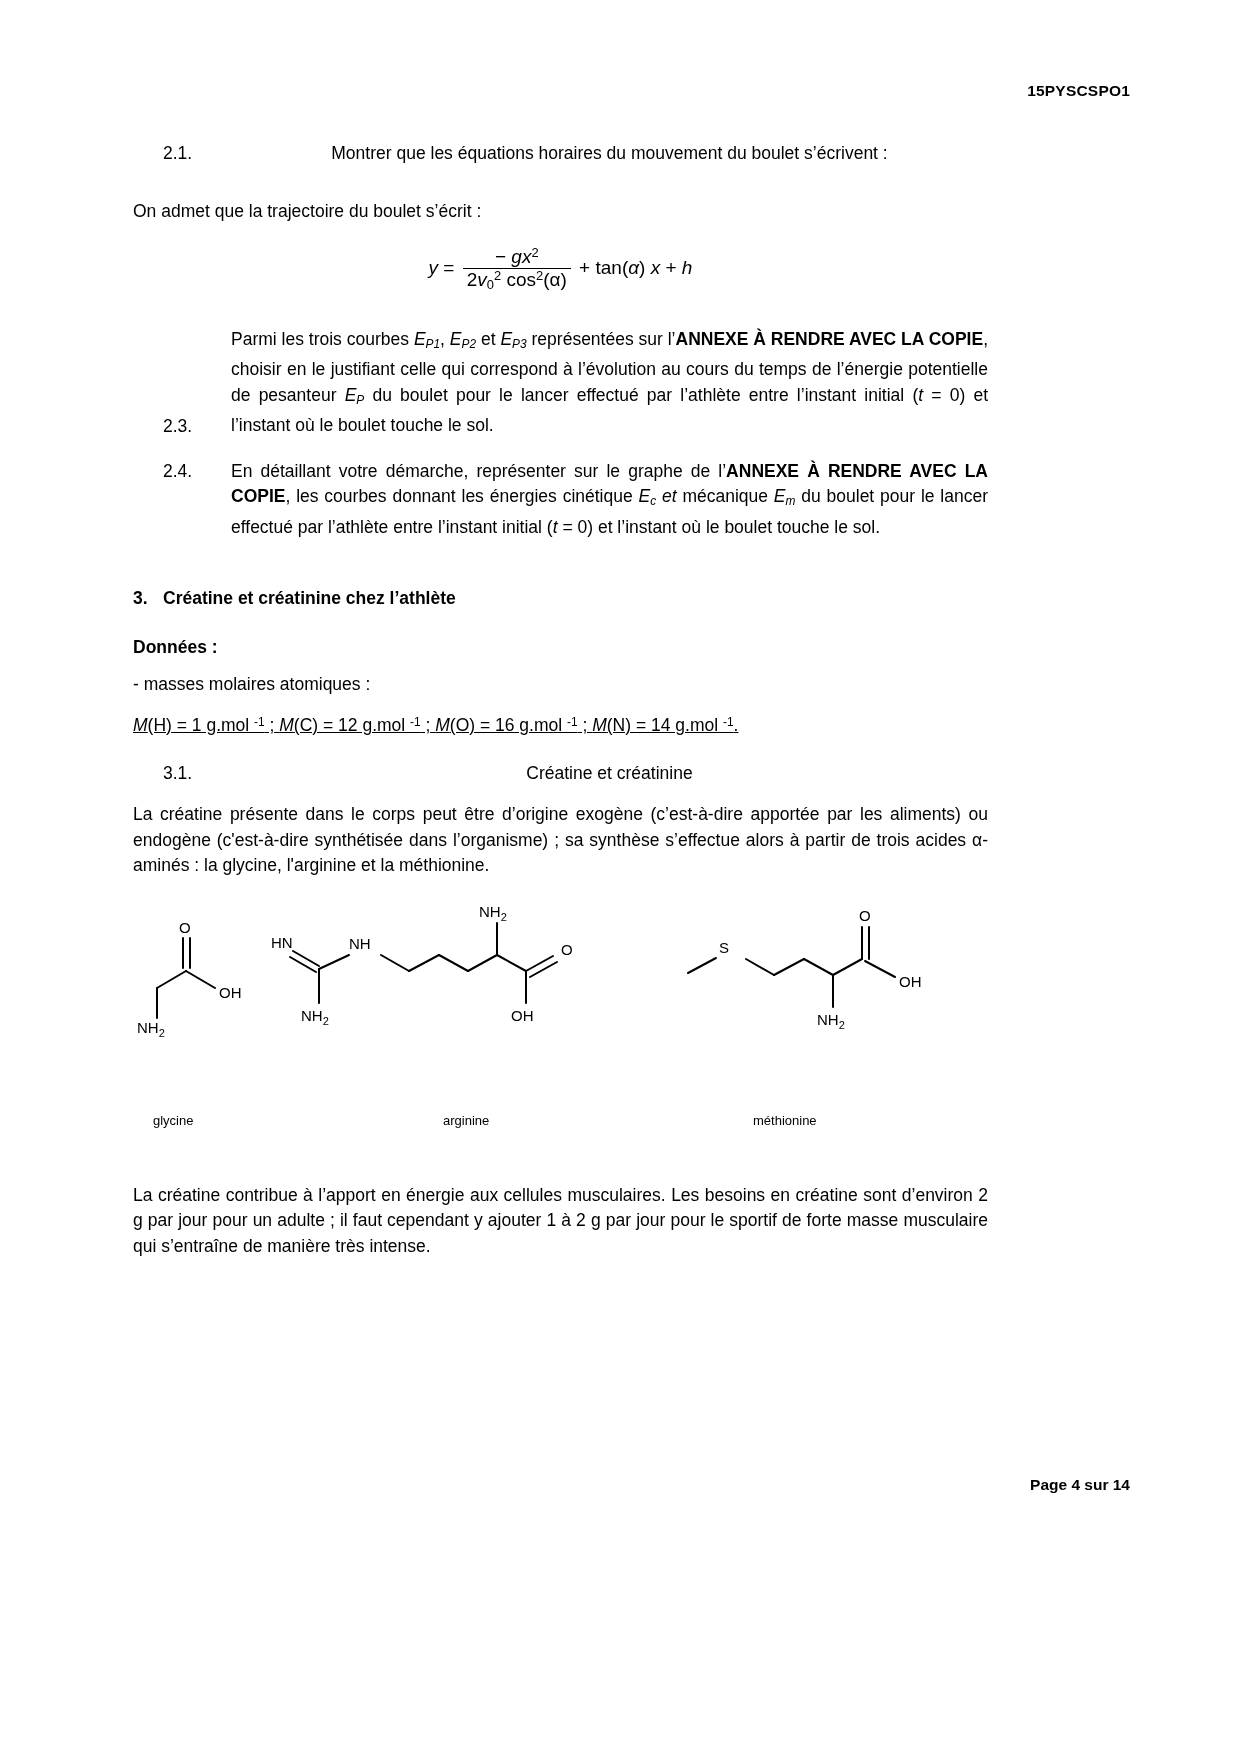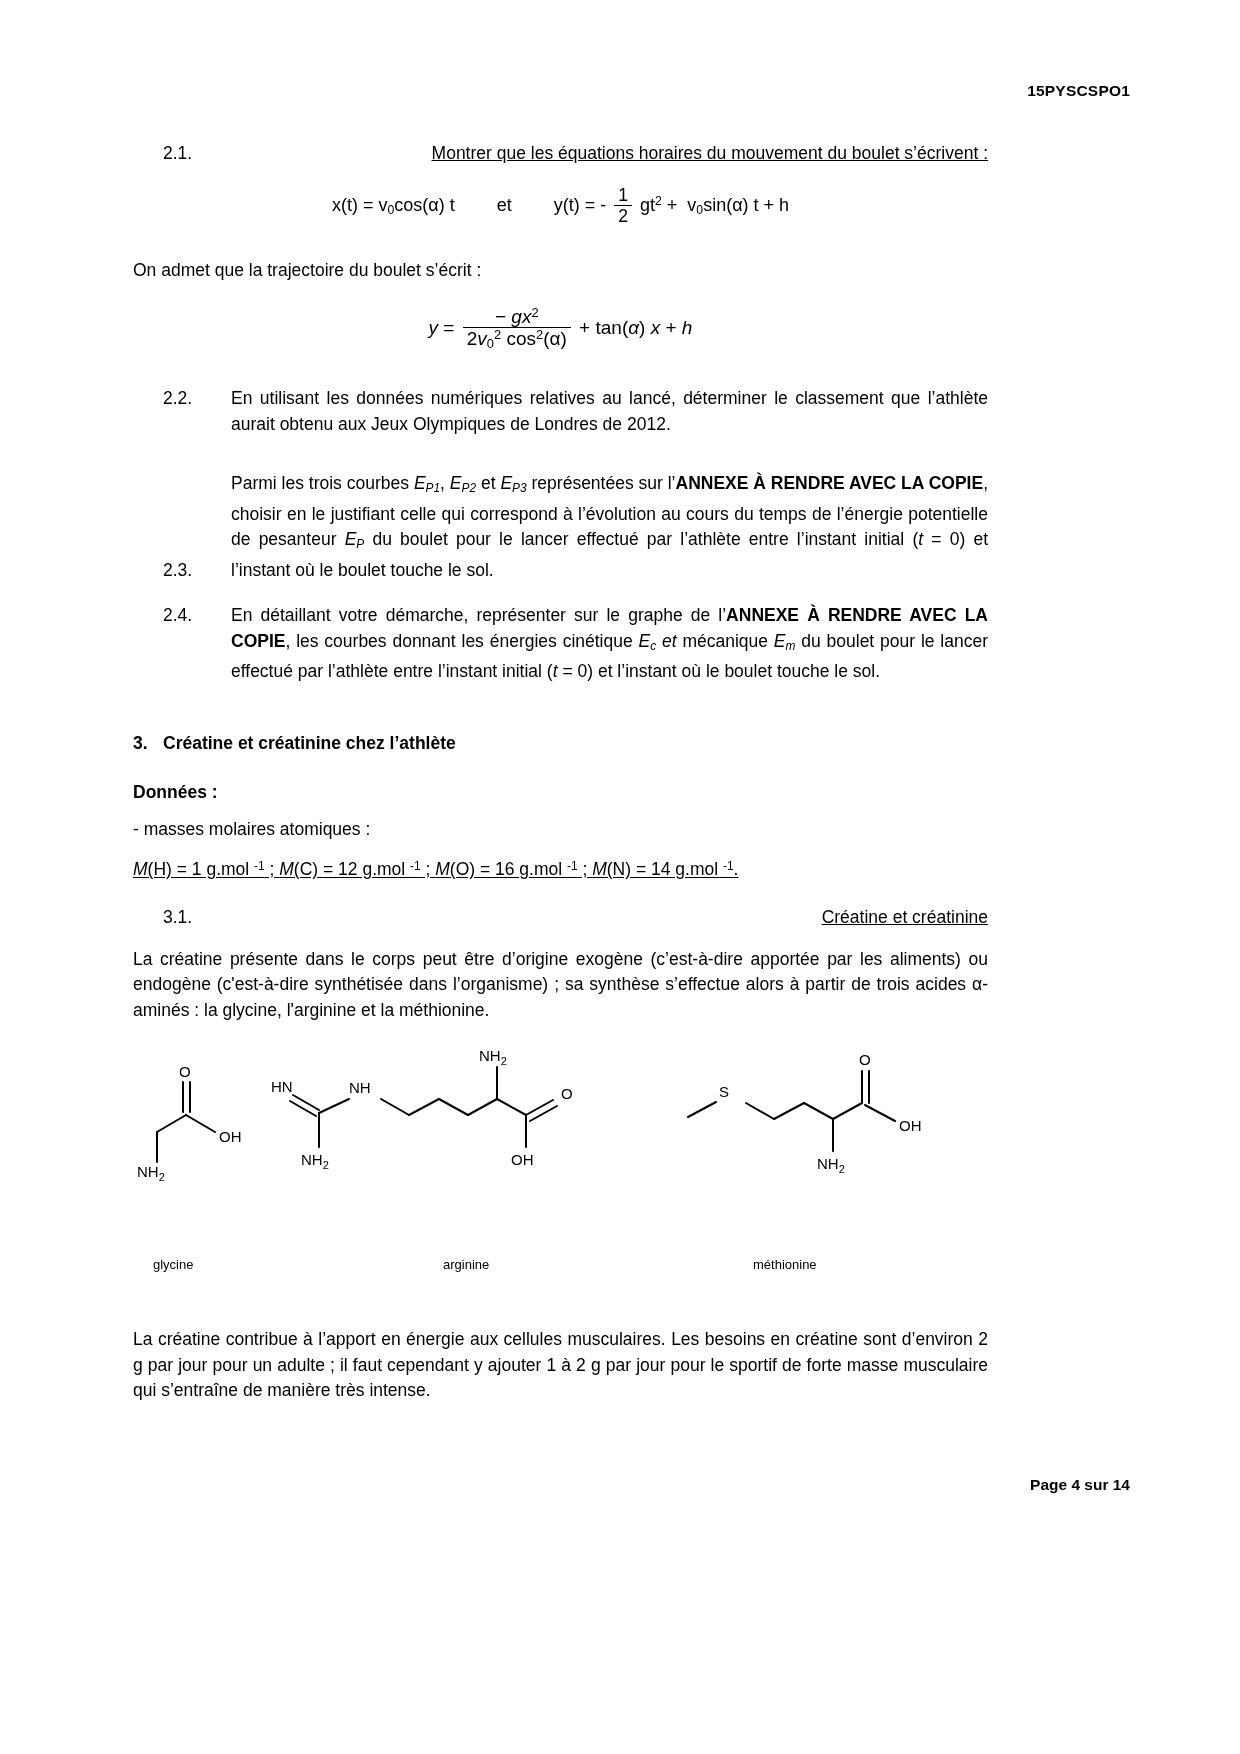--- a/index.html
+++ b/index.html
@@ -57,21 +57,21 @@
     padding-left: 30px;
     box-sizing: border-box;
   }
   .q-text {
     flex: 1 1 auto;
     font-size: 17.5px;
     line-height: 25.5px;
     text-align: justify;
     text-justify: inter-word;
   }
-  .q-text.nojust { text-align: right; text-decoration: underline; }
+  .q-text.nojust { text-align: center; }
   .para {
     font-size: 17.5px;
     line-height: 25.5px;
     text-align: justify;
   }
   .para.nojust { text-align: left; }
   b { font-weight: bold; }
   i { font-style: italic; }
 
   
@@ -138,41 +138,32 @@
 
   <div class="header-code">15PYSCSPO1</div>
 
   <div class="content">
 
     <div class="q-block">
       <div class="q-num">2.1.</div>
       <div class="q-text nojust">Montrer que les équations horaires du mouvement du boulet s’écrivent :</div>
     </div>
 
-    <div class="eq-line">
-      x(t) = v<sub>0</sub>cos(α) t<span class="sp"></span>et<span class="sp"></span>y(t) = -
-      <span class="frac small"><span class="num">1</span><span class="den">2</span></span>
-      gt<sup>2</sup> +&nbsp; v<sub>0</sub>sin(α) t + h
-    </div>
 
     <div class="para nojust" style="margin-top:32px;">On admet que la trajectoire du boulet s’écrit :</div>
 
     <div class="eq-big">
       <span class="it">y</span> =
       <span class="frac">
         <span class="num">− <span class="it">gx</span><sup>2</sup></span>
         <span class="den">2<span class="it">v</span><sub>0</sub><sup>2</sup> cos<sup>2</sup>(α)</span>
       </span>
       + tan(<span class="it">α</span>) <span class="it">x</span> + <span class="it">h</span>
     </div>
 
-    <div class="q-block" style="margin-top:34px;">
-      <div class="q-num">2.2.</div>
-      <div class="q-text">En utilisant les données numériques relatives au lancé, déterminer le classement que l’athlète aurait obtenu aux Jeux Olympiques de Londres de 2012.</div>
-    </div>
 
     <div class="q-block" style="margin-top:34px;align-items:flex-end;">
       <div class="q-num">2.3.</div>
       <div class="q-text">Parmi les trois courbes <i>E<sub>P1</sub></i>, <i>E<sub>P2</sub></i> et <i>E<sub>P3</sub></i> représentées sur l’<b>ANNEXE À RENDRE AVEC LA COPIE</b>, choisir en le justifiant celle qui correspond à l’évolution au cours du temps de l’énergie potentielle de pesanteur <i>E<sub>P</sub></i> du boulet pour le lancer effectué par l’athlète entre l’instant initial (<i>t</i> = 0) et l’instant où le boulet touche le sol.</div>
     </div>
 
     <div class="q-block" style="margin-top:20px;">
       <div class="q-num">2.4.</div>
       <div class="q-text">En détaillant votre démarche, représenter sur le graphe de l’<b>ANNEXE À RENDRE AVEC LA COPIE</b>, les courbes donnant les énergies cinétique <i>E<sub>c</sub> et</i> mécanique <i>E<sub>m</sub></i> du boulet pour le lancer effectué par l’athlète entre l’instant initial (<i>t</i> = 0) et l’instant où le boulet touche le sol.</div>
     </div>

